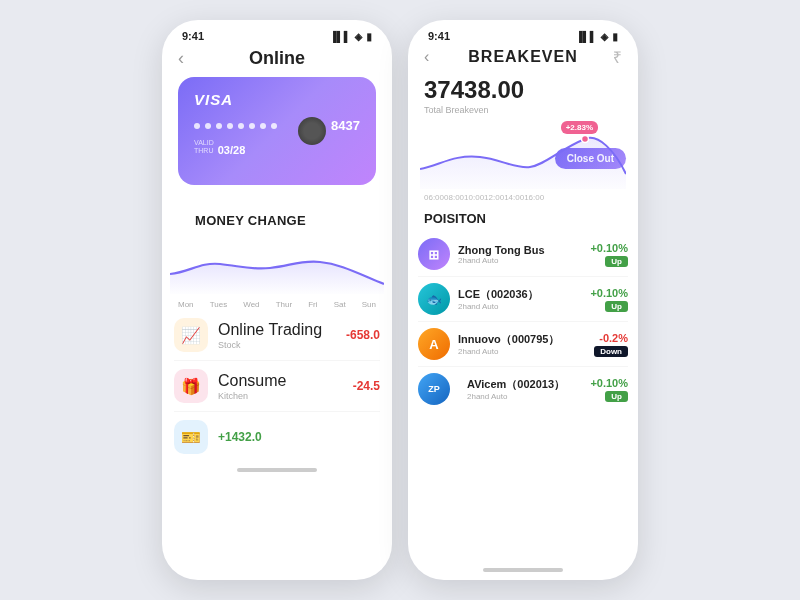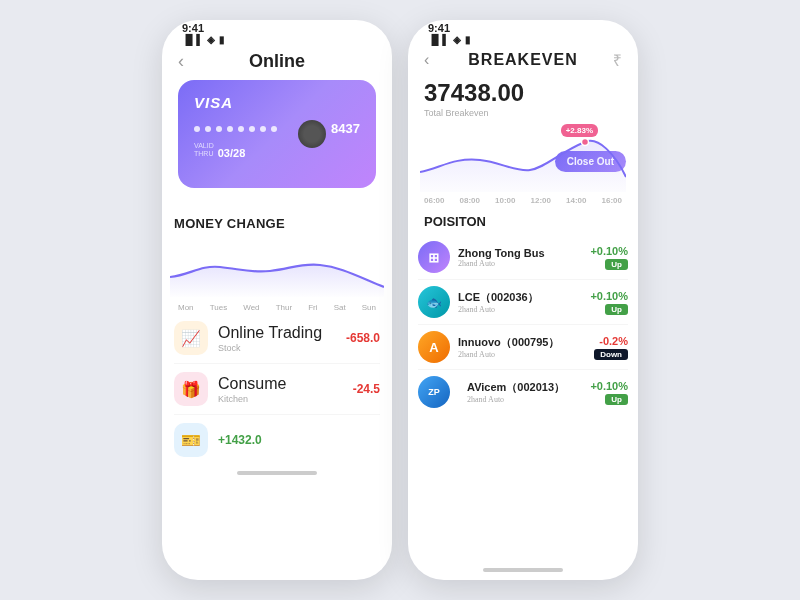--- a/index.html
+++ b/index.html
@@ -29,26 +29,25 @@
       overflow: hidden;
       position: relative;
       display: flex;
       flex-direction: column;
     }
 
     
     .status-bar {
       display: flex;
       justify-content: space-between;
-      align-items: flex-start;
-      padding: 2px 20px 4px;
+      align-items: center;
+      padding: 10px 20px 4px;
       font-size: 11px;
       font-weight: 600;
       color: #222;
-      flex-direction: column;
     }
     .status-icons {
       display: flex;
       gap: 4px;
       align-items: center;
     }
     .signal-icon, .wifi-icon, .battery-icon {
       font-size: 10px;
     }
     .cards-header {
@@ -149,21 +148,21 @@
       font-size: 11px;
       font-weight: 600;
       margin-left: 2px;
     }
 
     
     .section-title {
       font-size: 13px;
       font-weight: 800;
       color: #222;
-      padding: 0 12px 6px;
+      padding: 0 33px 6px;
       letter-spacing: 0.3px;
     }
 
     
     .chart-area {
       padding: 0 8px;
       height: 70px;
       position: relative;
     }
     .chart-svg {
@@ -299,25 +298,23 @@
       right: 28px;
       background: #f06292;
       color: #fff;
       font-size: 8px;
       font-weight: 700;
       padding: 2px 5px;
       border-radius: 6px;
     }
     .bc-labels {
       display: flex;
-      justify-content: space-between;
       padding: 0 4px;
       font-size: 8px;
       color: #bbb;
-      font-weight: bold;
     }
 
     
     .position-title {
       font-size: 13px;
       font-weight: 800;
       color: #222;
       padding: 4px 16px 6px;
     }
     .position-list {
@@ -351,21 +348,20 @@
     .pos-icon.blue2 { background: linear-gradient(135deg, #42a5f5, #1565c0); }
     .pos-info { flex: 1; }
     .pos-name {
       font-size: 11px;
       font-weight: 600;
       color: #222;
     }
     .pos-sub {
       font-size: 8px;
       color: #aaa;
-      font-family: Liberation Serif, serif;
     }
     .pos-right {
       display: flex;
       flex-direction: column;
       align-items: flex-end;
       gap: 2px;
     }
     .pos-pct {
       font-size: 11px;
       font-weight: 700;

